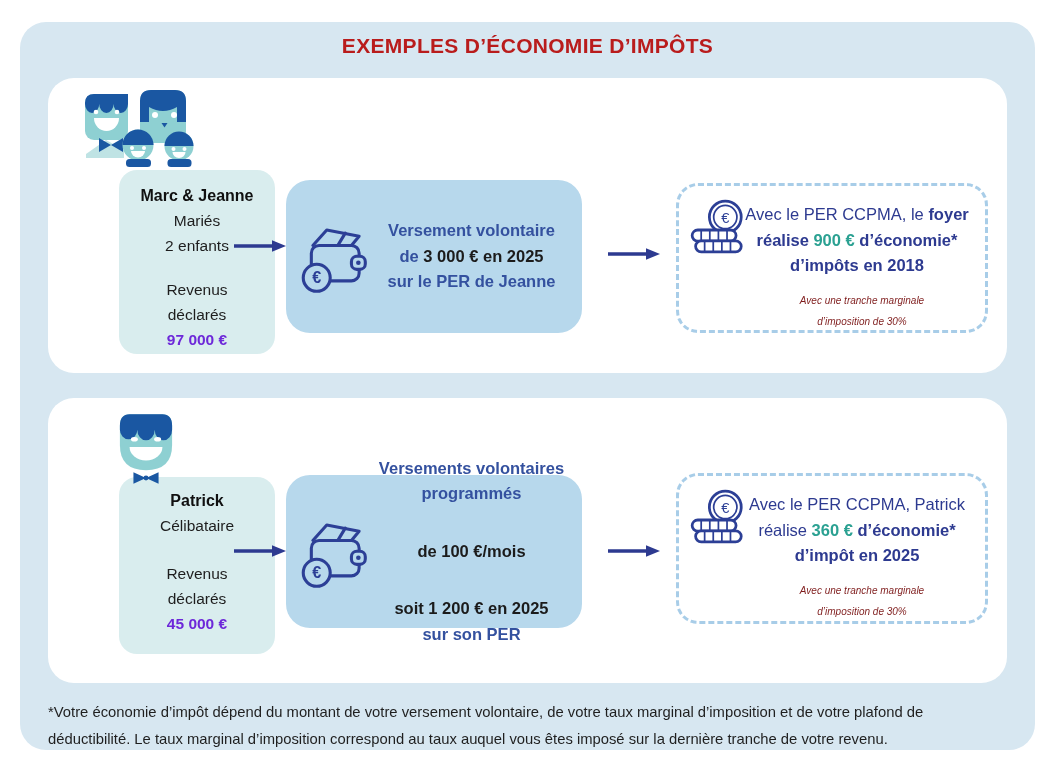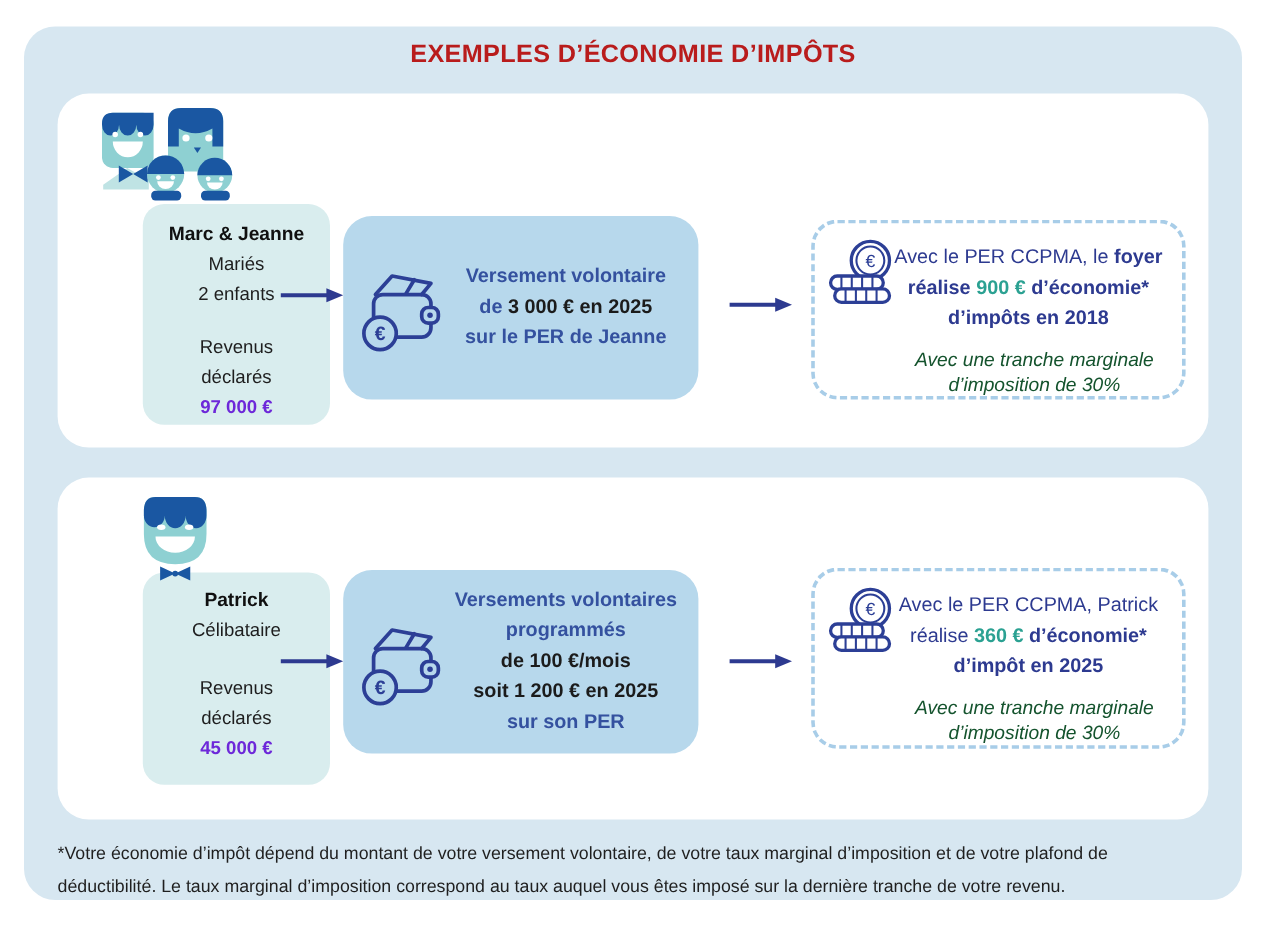--- a/index.html
+++ b/index.html
@@ -49,43 +49,43 @@
     display: flex; align-items: center; z-index: 1;
   }
   .payment.p1 { top: 180px; }
   .payment.p2 { top: 475px; }
   .wallet-wrap { flex: none; width: 74px; margin-left: 13px; }
   .ptext {
     flex: 1; text-align: center; padding-right: 12px;
     font-weight: bold; font-size: 16.5px; line-height: 25.5px;
     color: #34519f;
   }
-  .ptext .dark { color: #1b1b1b; }
+  .ptext .dark { color: #1b1b1b; margin-top: 32px; }
 
   .arrow { position: absolute; width: 54px; height: 14px; z-index: 2; }
   .a1r1 { left: 233px; top: 239px; }
   .a2r1 { left: 607px; top: 247px; }
   .a1r2 { left: 233px; top: 544px; }
   .a2r2 { left: 607px; top: 544px; }
 
   .resultbox {
     position: absolute; left: 676px; width: 312px;
     background: #ffffff; border: 3.5px dashed #a8cde8; border-radius: 22px;
   }
   .resultbox.rb1 { top: 183px; height: 150px; }
   .resultbox.rb2 { top: 473px; height: 151px; }
   .coins-wrap { position: absolute; left: 11px; top: 12px; width: 62px; }
   .rtext {
     padding: 16px 10px 0 60px; text-align: center;
     color: #2d3a90; font-size: 16.5px; line-height: 25.5px;
   }
   .rnote {
     padding-left: 60px; margin-top: 11px; text-align: center;
-    font-style: italic; font-size: 16px; line-height: 21px;
-    color: #14532d;
+    font-style: italic; font-size: 10px; line-height: 21px;
+    color: #7f1d1d;
   }
   .b    { font-weight: bold; }
   .teal { color: #2ba192; font-weight: bold; }
 
   .footnote {
     position: absolute; left: 48px; top: 699px; width: 962px;
     font-size: 14.8px; line-height: 26.5px;
     color: #1f1f1f;
   }
 </style>

